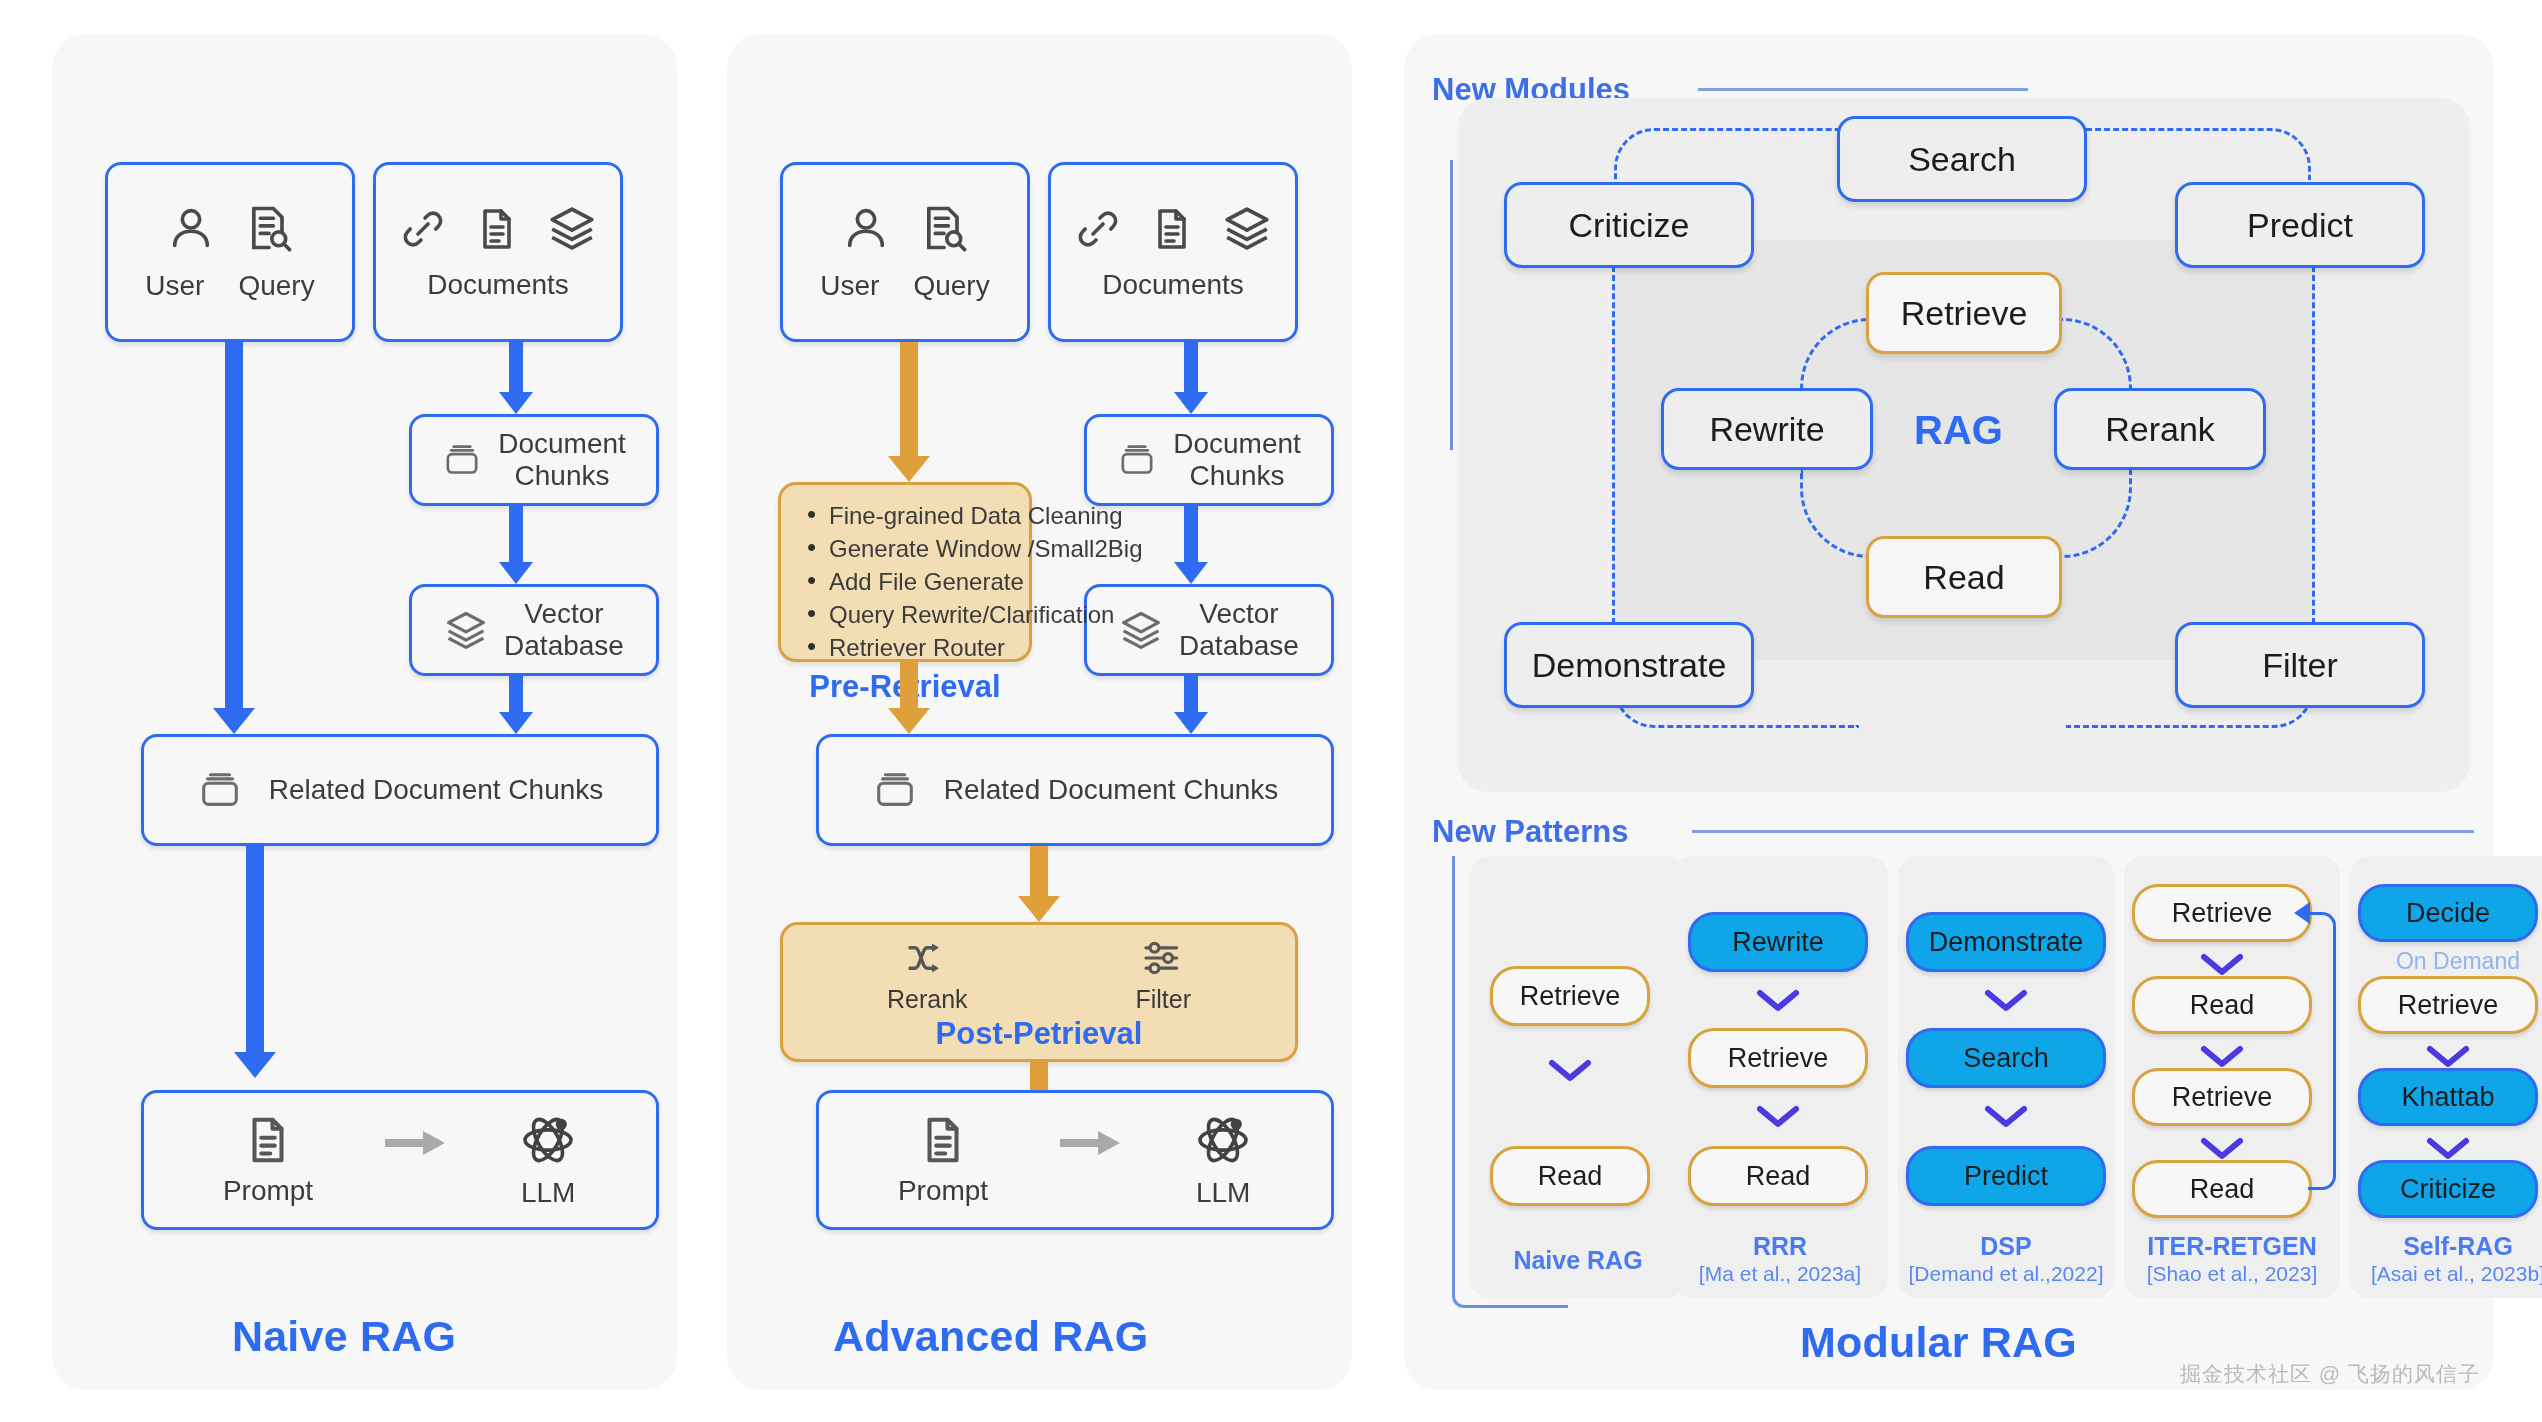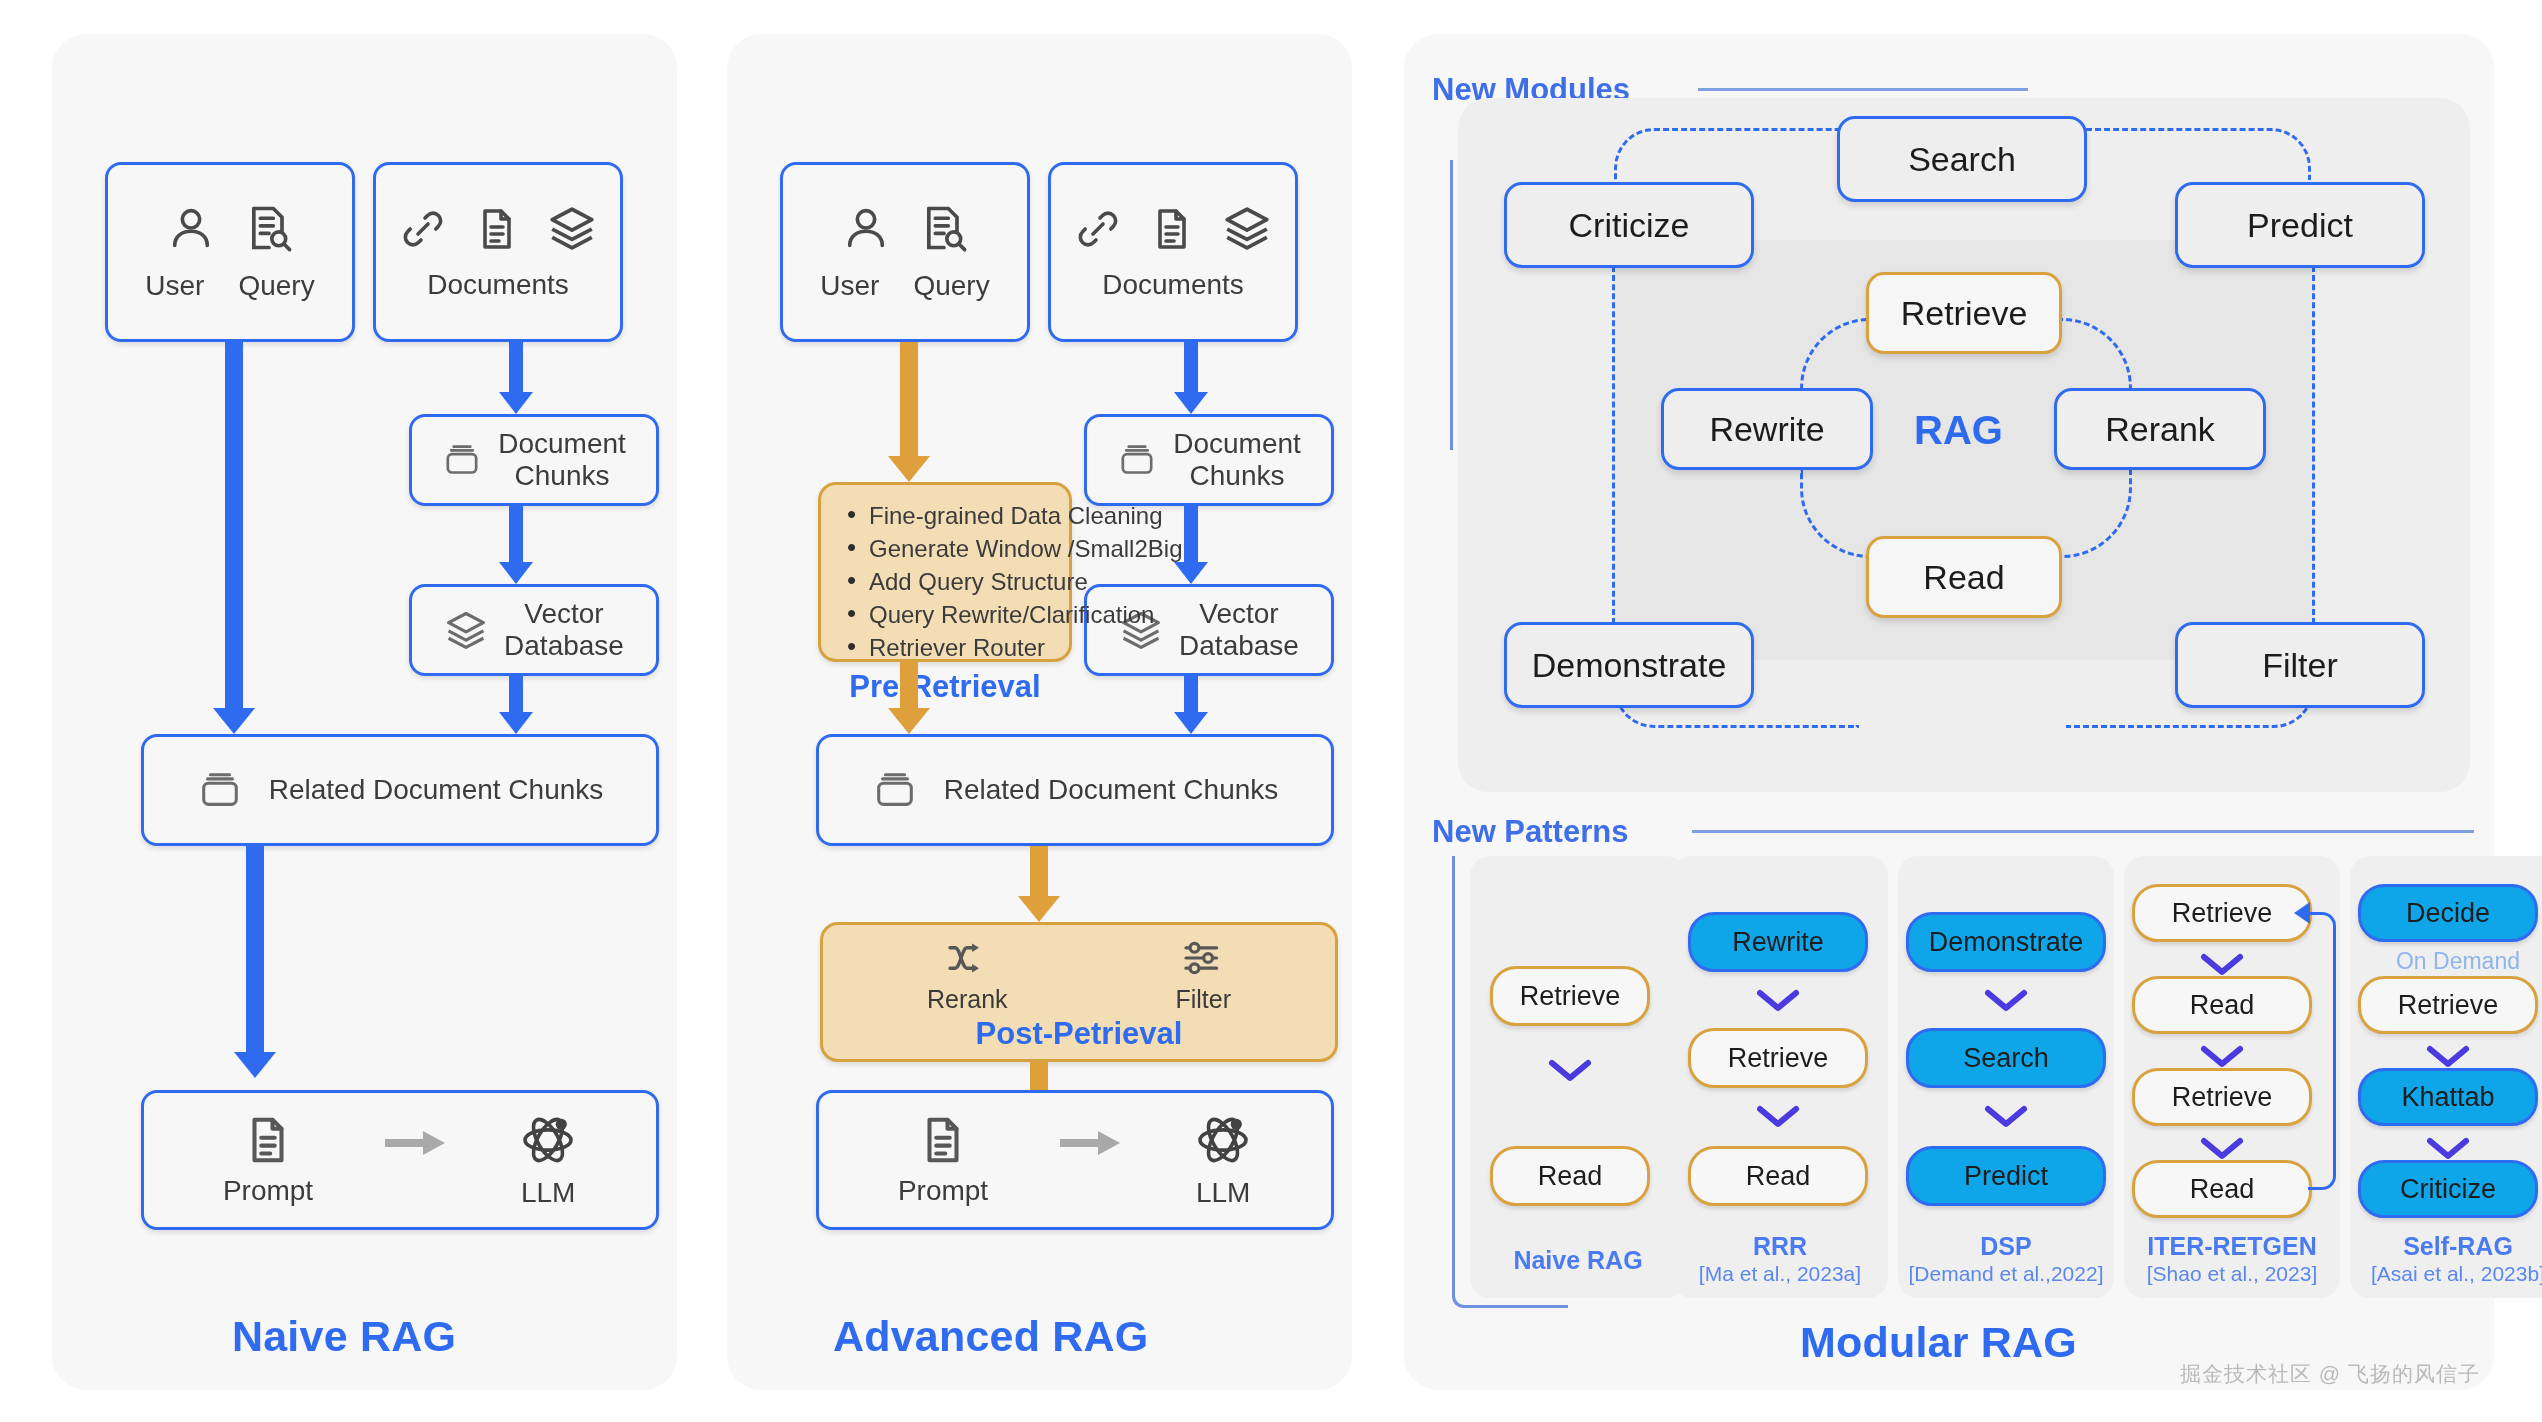--- a/index.html
+++ b/index.html
@@ -40,21 +40,21 @@
   .arrow .head { position:absolute; left:50%; transform:translateX(-50%);
       width:0; height:0; border-left:17px solid transparent;
       border-right:17px solid transparent; border-top:22px solid #2f6bf0; }
   .arrow.orange .shaft { background:#dfa03c; }
   .arrow.orange .head { border-top-color:#dfa03c; }
   .arrow.thick .shaft { width:18px; }
   .arrow.thick .head { border-left-width:21px; border-right-width:21px; border-top-width:26px; }
 
   
   .obox { position:absolute; background:#f3ddb4; border:3px solid #d8a13f;
-     border-radius:18px; box-shadow:0 3px 5px rgba(0,0,0,.10);margin-left:40px; }
+     border-radius:18px; box-shadow:0 3px 5px rgba(0,0,0,.10); }
   .obox ul { list-style:none; padding:14px 0 0 26px; }
   .obox li { font-size:24px; color:#3b3b3b; line-height:1.38; position:relative;
      padding-left:22px; white-space:nowrap; }
   .obox li:before { content:"•"; position:absolute; left:0; top:-2px;
      font-size:26px; color:#2e2e2e; }
   .obox .cap { text-align:center; color:#2f6bf0; font-weight:bold;
      font-size:31px; padding-top:4px; }
 
   
   .sec-head { position:absolute; color:#3f6fe8; font-weight:bold; font-size:31px; }
@@ -336,21 +336,21 @@
 
   <div class="arrow orange thick" style="left:887px; top:342px; width:44px; height:140px;">
     <div class="shaft" style="height:114px;"></div>
       <div class="head" style="top:114px;"></div>
   </div>
 
   <div class="obox" style="left:778px; top:482px; width:254px; height:180px;">
     <ul>
       <li>Fine-grained Data Cleaning</li>
       <li>Generate Window /Small2Big</li>
-      <li>Add Query Structure</li>
+      <li>Add File Generate</li>
       <li>Query Rewrite/Clarification</li>
       <li>Retriever Router</li>
     </ul>
     <div class="cap">Pre-Retrieval</div>
   </div>
 
   <div class="arrow orange thick" style="left:887px; top:662px; width:44px; height:72px;">
     <div class="shaft" style="height:46px;"></div>
       <div class="head" style="top:46px;"></div>
   </div>

